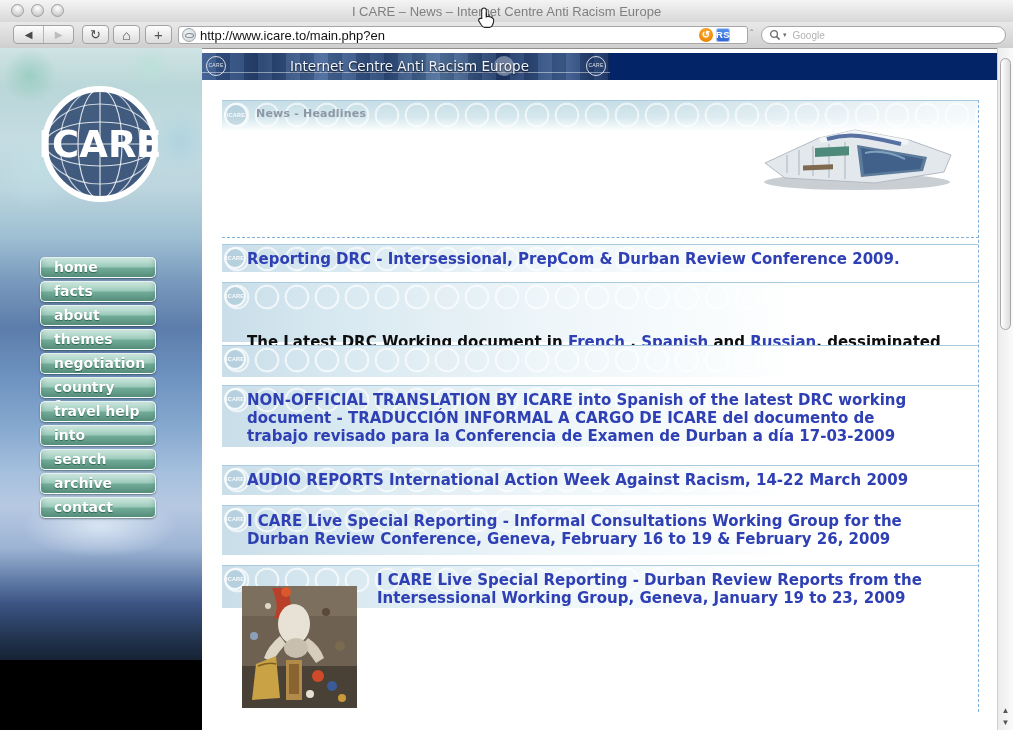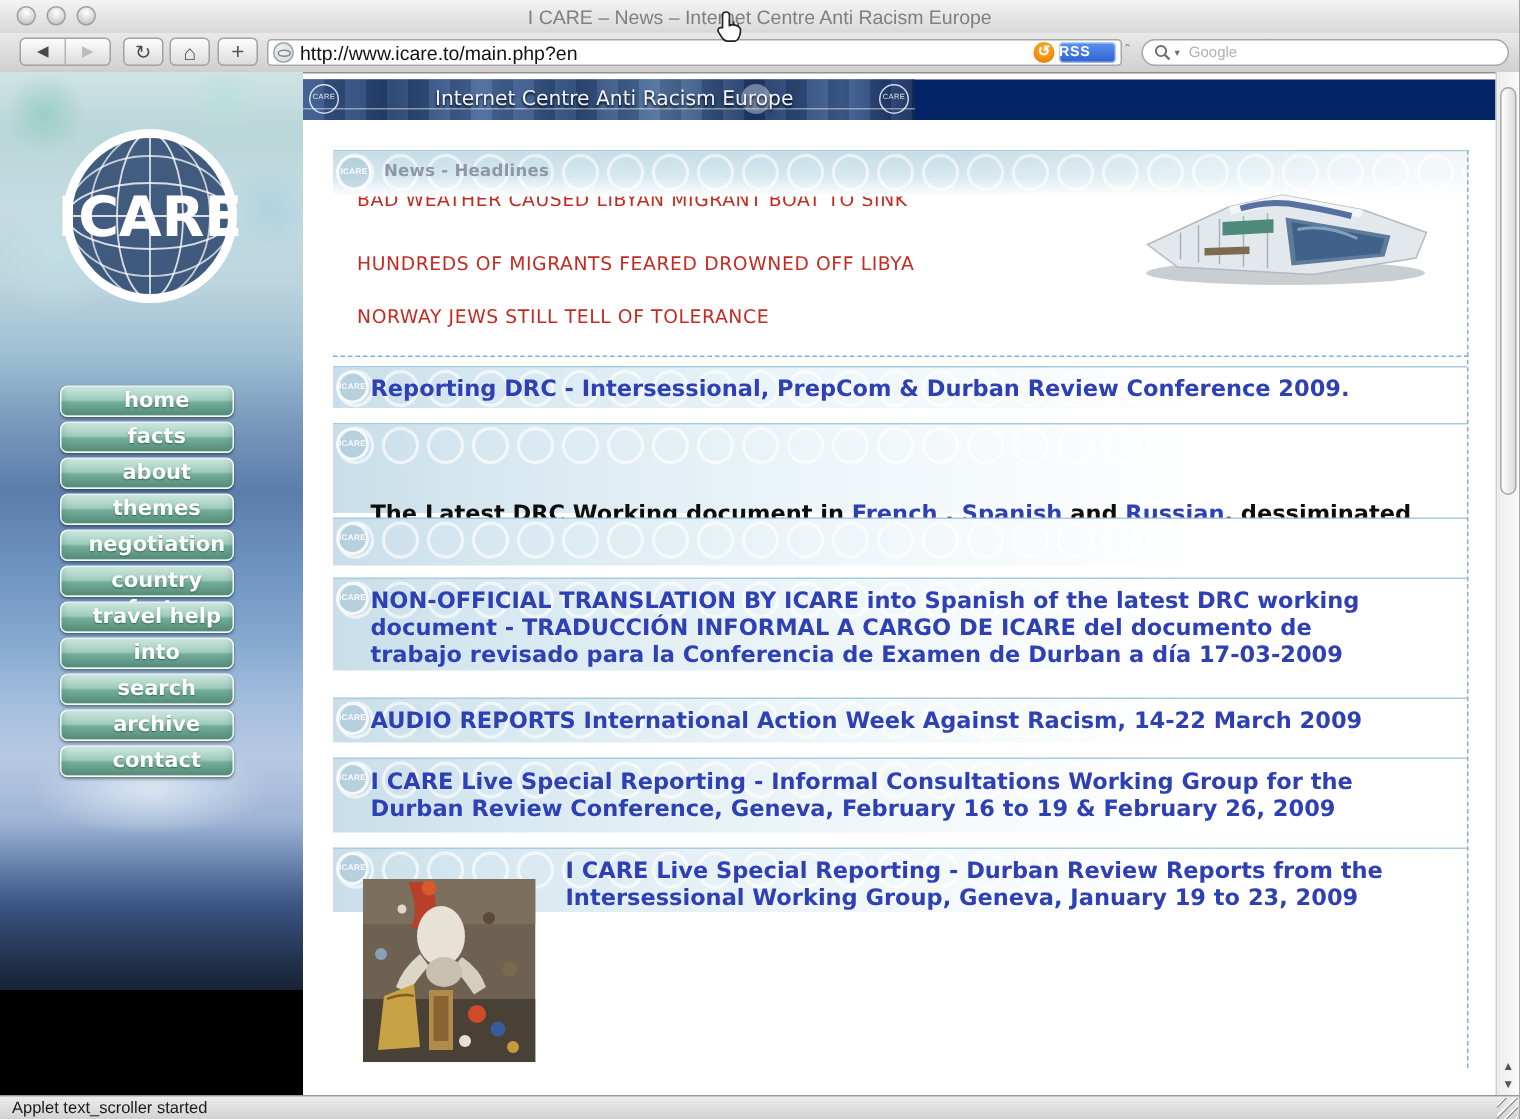--- a/index.html
+++ b/index.html
@@ -27,21 +27,21 @@
   #btn-plus{left:145px;width:27px;font-size:15px;color:#555;}
   #addressbar{position:absolute;left:178px;top:4px;width:570px;height:18px;background:#fff;
     border:1px solid #a7a7a7;border-radius:3px;box-sizing:border-box;display:flex;align-items:center;}
   #favicon{width:12px;height:12px;border-radius:50%;border:1px solid #9aa4ac;margin:0 4px 0 3px;
     background:radial-gradient(circle at 40% 40%,#f2f4f4,#cdd6da);position:relative;flex:0 0 auto;}
   #favicon:after{content:"";position:absolute;left:2px;top:4px;width:7px;height:3px;border:1px solid #7c8890;border-radius:50%;}
   #url-text{font-size:13px;color:#111;flex:1 1 auto;white-space:nowrap;overflow:hidden;}
   #snapback{width:14px;height:14px;border-radius:50%;flex:0 0 auto;margin-right:3px;
     background:radial-gradient(circle at 50% 35%,#ffb340,#f08500 70%,#d87300);color:#fff;
     font-size:10px;line-height:14px;text-align:center;font-weight:bold;}
-  #rss-badge{flex:0 0 auto;margin-right:3px;width:38px;height:14px;border-radius:3px;
+  #rss-badge{flex:0 0 auto;margin-right:17px;width:14px;height:14px;border-radius:3px;
     background:linear-gradient(180deg,#5a93ef,#2d61d2);box-shadow:inset 0 0 0 1px rgba(255,255,255,.55);
     color:#fff;font-size:9.5px;font-weight:bold;text-align:left;line-height:14px;letter-spacing:.5px;}
   #field-caret{position:absolute;left:750px;top:6px;font-size:9px;color:#8a8a8a;font-weight:bold;}
   #searchfield{position:absolute;left:761px;top:4px;width:245px;height:18px;background:#fff;
     border:1px solid #a7a7a7;border-radius:10px;box-sizing:border-box;display:flex;align-items:center;}
   #magnifier{margin-left:7px;flex:0 0 auto;display:flex;align-items:center;}
   #search-caret{font-size:7px;color:#6d6d6d;margin-left:2px;}
   #search-ph{font-size:10px;color:#b1b1b1;margin-left:6px;}
   
   #sidebar{position:absolute;left:0;top:48px;width:202px;height:612px;overflow:hidden;
@@ -55,21 +55,21 @@
       linear-gradient(180deg,#cfe3e3 0px,#b9d6d8 40px,#c4dce2 90px,#bcd5de 140px,#9dbfd2 190px,
         #7898bc 235px,#5c7dab 280px,#6e93c0 330px,#86a9cf 380px,#a3bedd 420px,#b7c9e2 458px,
         #9db4d4 500px,#5c77a3 535px,#3d5585 555px,#22344f 590px,#131b2b 620px,#05070c 652px,#000 665px);}
   #sidebar-black{position:absolute;left:0;top:660px;width:202px;height:70px;background:#000;}
   #icare-logo{position:absolute;left:34px;top:30px;width:132px;height:132px;}
   .navbtn{position:absolute;left:40px;width:116px;height:21px;border-radius:5px;box-sizing:border-box;
     border:1px solid rgba(255,255,255,.85);
     background:linear-gradient(180deg,#cfe8df 0%,#9ccbbc 46%,#74ae9b 54%,#68a28e 100%);
     box-shadow:0 1px 2px rgba(0,20,15,.45), inset 0 -4px 6px rgba(30,80,60,.28);
     color:#fff;font-size:14px;font-weight:bold;font-family:"DejaVu Sans",sans-serif;
-    line-height:19px;padding-left:13px;text-shadow:0 1px 1px rgba(0,50,35,.55);cursor:pointer;text-align:center;}
+    line-height:19px;padding-left:13px;text-shadow:0 1px 1px rgba(0,50,35,.55);cursor:pointer;}
   
   #banner{position:absolute;left:202px;top:53px;width:795px;height:27px;background:#032466;}
   #banner-img{position:absolute;left:0;top:0;width:408px;height:27px;overflow:hidden;
     background:
       repeating-linear-gradient(90deg, rgba(255,255,255,.06) 0 14px, rgba(0,0,0,.10) 14px 28px),
       linear-gradient(90deg,#3a5a8e 0,#24406f 60px,#4a6a9c 120px,#2a4878 180px,#52749f 240px,#1d3766 300px,#3f5f92 360px,#122a5c 408px);}
   #banner-line{position:absolute;left:0;top:19px;width:408px;height:1px;background:rgba(255,255,255,.45);}
   #banner-title{position:absolute;left:88px;top:5px;font-size:13.5px;color:#eef3ff;
     font-family:"DejaVu Sans",sans-serif;text-shadow:0 1px 2px #000;white-space:nowrap;}
   .banner-logo{position:absolute;top:3px;width:20px;height:20px;border-radius:50%;
@@ -204,25 +204,20 @@
       <div class="banner-logo" style="left:384px">CARE</div>
       <div id="banner-title">Internet Centre Anti Racism Europe</div>
     </div>
   </div>
 
   <div id="hl-box-top"></div>
   <div id="hl-header">
     <div class="mini-logo">ICARE</div>
     <div id="hl-title">News - Headlines</div>
   </div>
-  <div id="ticker">
-    <div class="tick" style="top:-6px">BAD WEATHER CAUSED LIBYAN MIGRANT BOAT TO SINK</div>
-    <div class="tick" style="top:37px">HUNDREDS OF MIGRANTS FEARED DROWNED OFF LIBYA</div>
-    <div class="tick" style="top:72px">NORWAY JEWS STILL TELL OF TOLERANCE</div>
-  </div>
 
   <svg id="newspaper" viewBox="0 0 202 82">
     <ellipse cx="100" cy="67" rx="93" ry="8" fill="#c9ced3"></ellipse>
     <path d="M8,48 L62,23 L98,15 L152,25 L194,40 L187,57 L118,68 L28,63 Z" fill="#e3e8ec" stroke="#b3bac1" stroke-width="1"></path>
     <path d="M62,23 L98,15 L152,25 L150,30 L98,21 L64,28 Z" fill="#f3f6f8"></path>
     <path d="M70,24 q20,-6 40,-2 q18,3 34,7" fill="none" stroke="#31508c" stroke-width="4" opacity=".8"></path>
     <path d="M100,30 L170,42 L166,56 L104,62 Z" fill="#5d7b9a"></path>
     <path d="M104,33 L166,44 L163,54 L107,59 Z" fill="#41608a"></path>
     <path d="M108,38 q18,-4 40,6" stroke="#8fb0cc" stroke-width="2" fill="none" opacity=".8"></path>
     <g stroke="#a9b2ba" stroke-width="1">
@@ -299,18 +294,14 @@
       <circle cx="12" cy="50" r="4" fill="#8aa0b8"></circle>
     </svg>
   </div>
 
   <div id="scrollbar">
     <div id="scroll-thumb"></div>
     <div class="scroll-arrow" style="top:656px">▲</div>
     <div class="scroll-arrow" style="top:668px">▼</div>
   </div>
 
-  <div id="statusbar">
-    <div id="status-text">Applet text_scroller started</div>
-    <div id="grip"></div>
-  </div>
 
 </div>
 
 </body></html>

